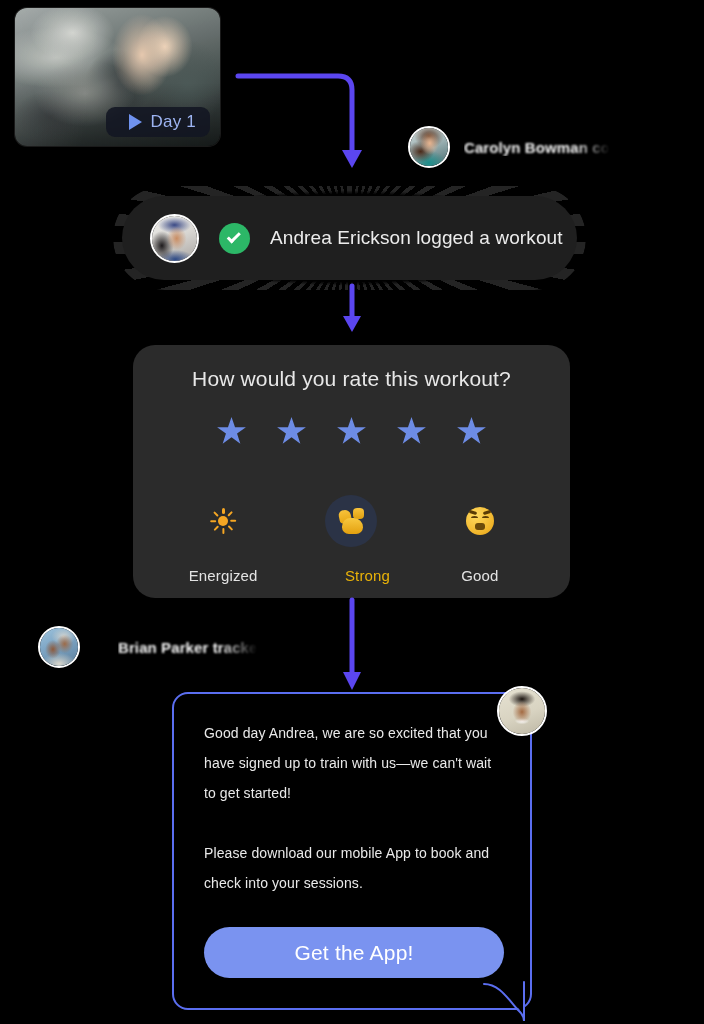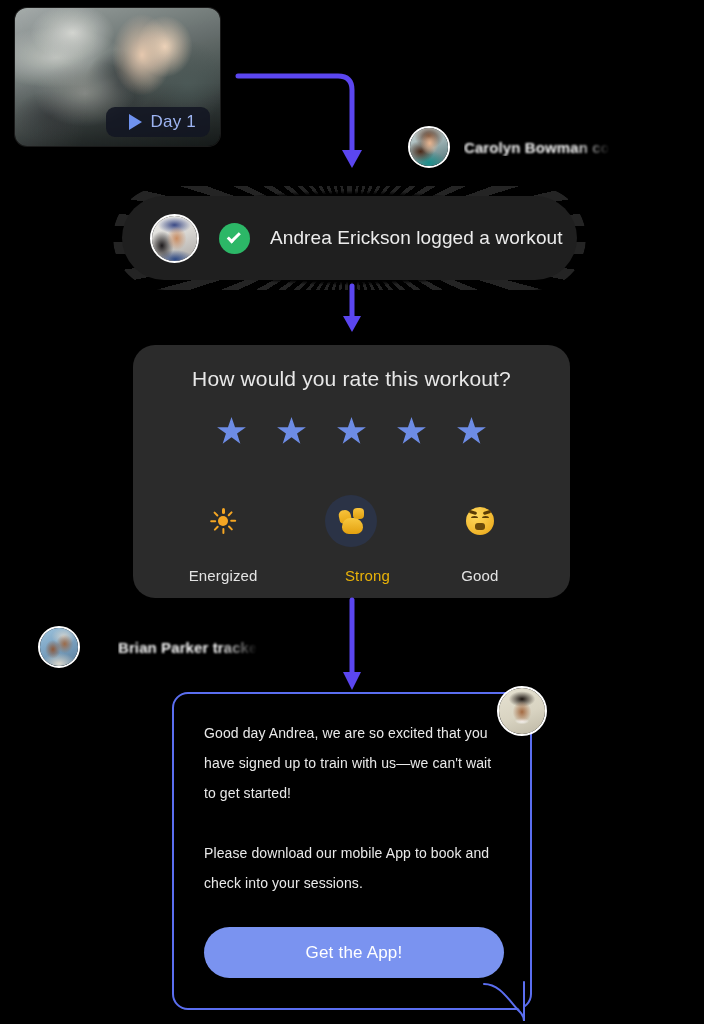--- a/index.html
+++ b/index.html
@@ -314,21 +314,21 @@
   }
   .chat-text p + p { margin-top: 30px; }
   .get-app-btn {
     position: absolute;
     left: 30px; bottom: 30px;
     width: 300px; height: 51px;
     background: #7a93f0;
     border: none;
     border-radius: 26px;
     color: #ffffff;
-    font-size: 17px;
+    font-size: 21px;
     font-family: "Liberation Sans", sans-serif;
     letter-spacing: .2px;
     cursor: pointer;
   }
 </style>
 </head>
 <body>
 
 <div id="stage">
 

